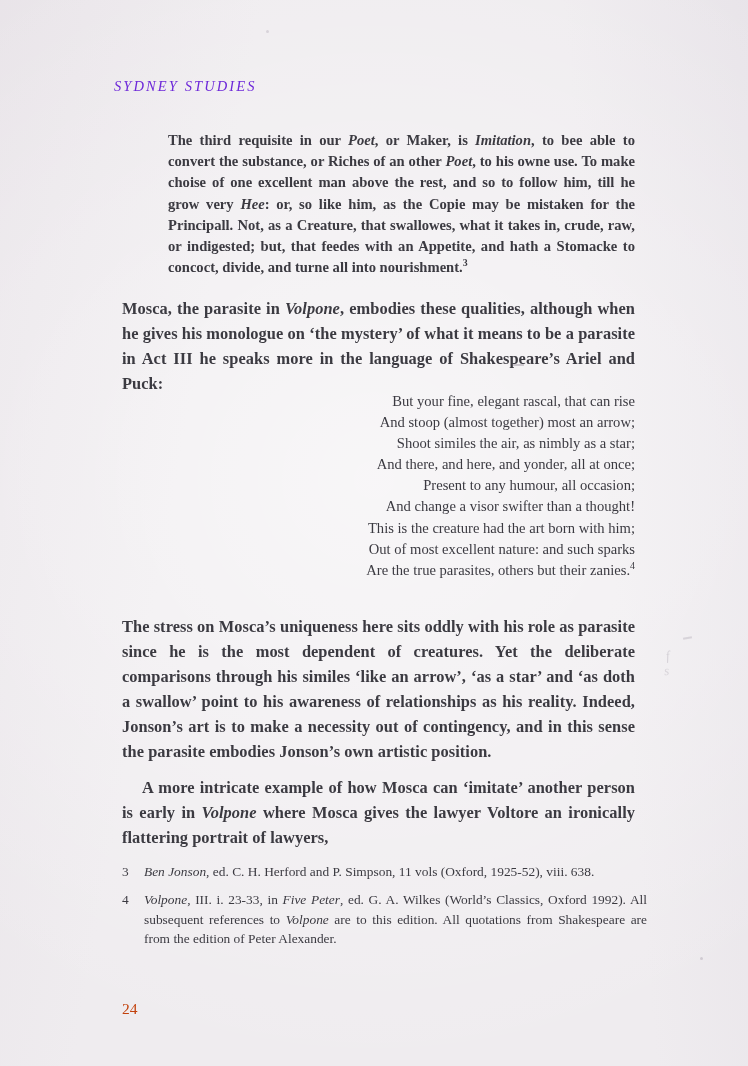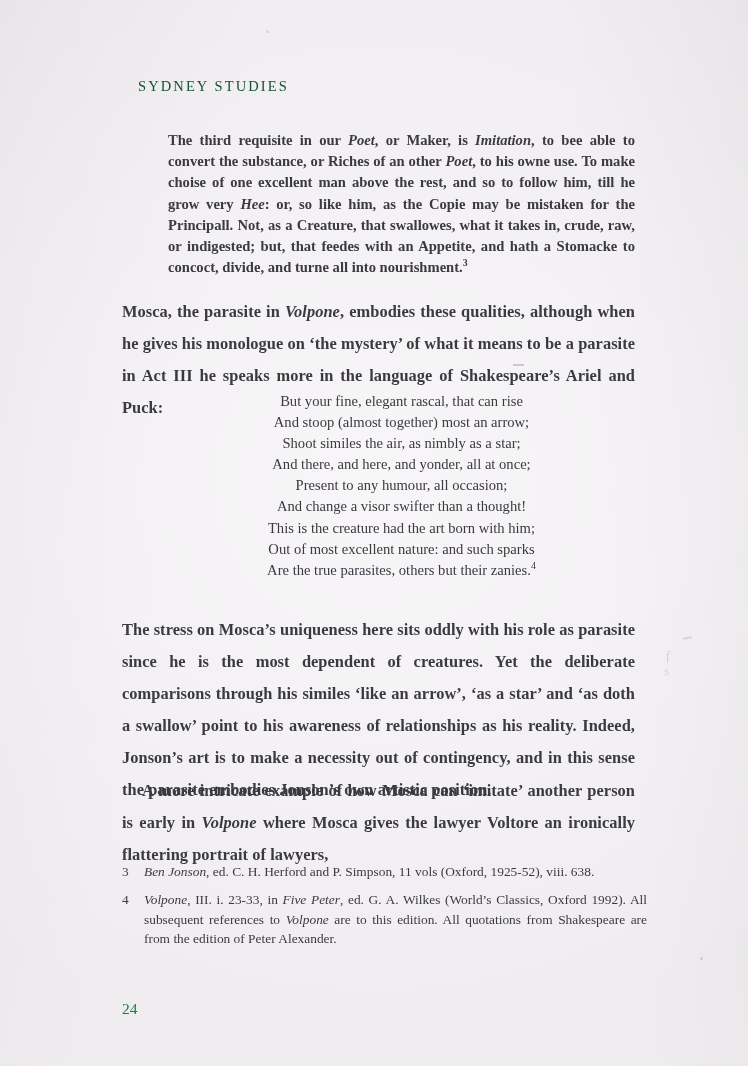--- a/index.html
+++ b/index.html
@@ -31,26 +31,27 @@
   .content {
     position: absolute;
     left: 0;
     top: 0;
     width: 748px;
     height: 1066px;
   }
 
   .running-head {
     position: absolute;
-    left: 138px;
+    left: 114px;
     top: 78px;
     font-size: 14.5px;
     letter-spacing: 2.1px;
-    color: #14532d;
+    color: #6d28d9;
     white-space: nowrap;
+    font-style: italic;
   }
 
   .col {
     position: absolute;
     left: 122px;
     width: 513px;
   }
 
   p {
     margin: 0;
@@ -64,39 +65,39 @@
     top: 130px;
     font-size: 14.6px;
     line-height: 21.2px;
     padding-left: 46px;
     width: 467px;
   }
   .blockquote p { text-align: justify; }
 
   .body-para {
     font-size: 16.4px;
-    line-height: 32px;
+    line-height: 25px;
     letter-spacing: 0.05px;
   }
   .para-mosca { top: 296px; }
   .para-stress { top: 614px; }
   .para-intricate { top: 775px; }
   .indent-first { text-indent: 20px; }
 
   
   .verse {
     top: 391px;
     padding-left: 46px;
     font-size: 14.6px;
     line-height: 21.1px;
     width: 467px;
   }
   .verse .line {
     white-space: nowrap;
-    text-align: center;
+    text-align: right;
   }
 
   .footnotes {
     top: 862px;
     font-size: 13.4px;
     line-height: 19.4px;
     width: 525px;
   }
   .footnote {
     position: relative;
@@ -108,21 +109,21 @@
     position: absolute;
     left: 0;
     top: 0;
   }
 
   .folio {
     position: absolute;
     left: 122px;
     top: 1000px;
     font-size: 15.5px;
-    color: #15803d;
+    color: #c2410c;
   }
 
   sup {
     font-size: 0.68em;
     vertical-align: super;
     line-height: 0;
   }
   i { font-style: italic; }
 
   

